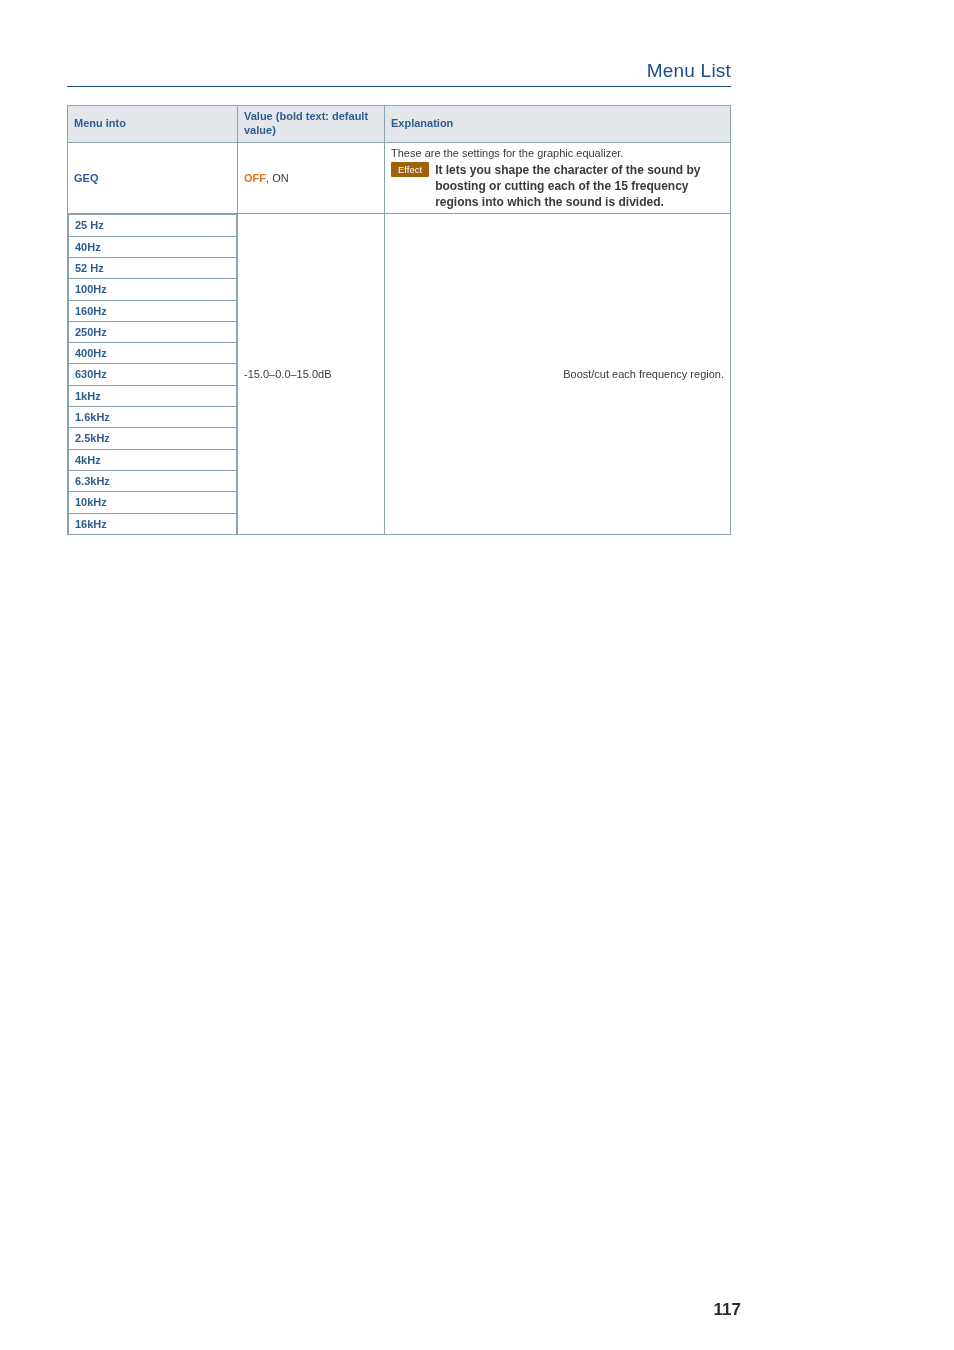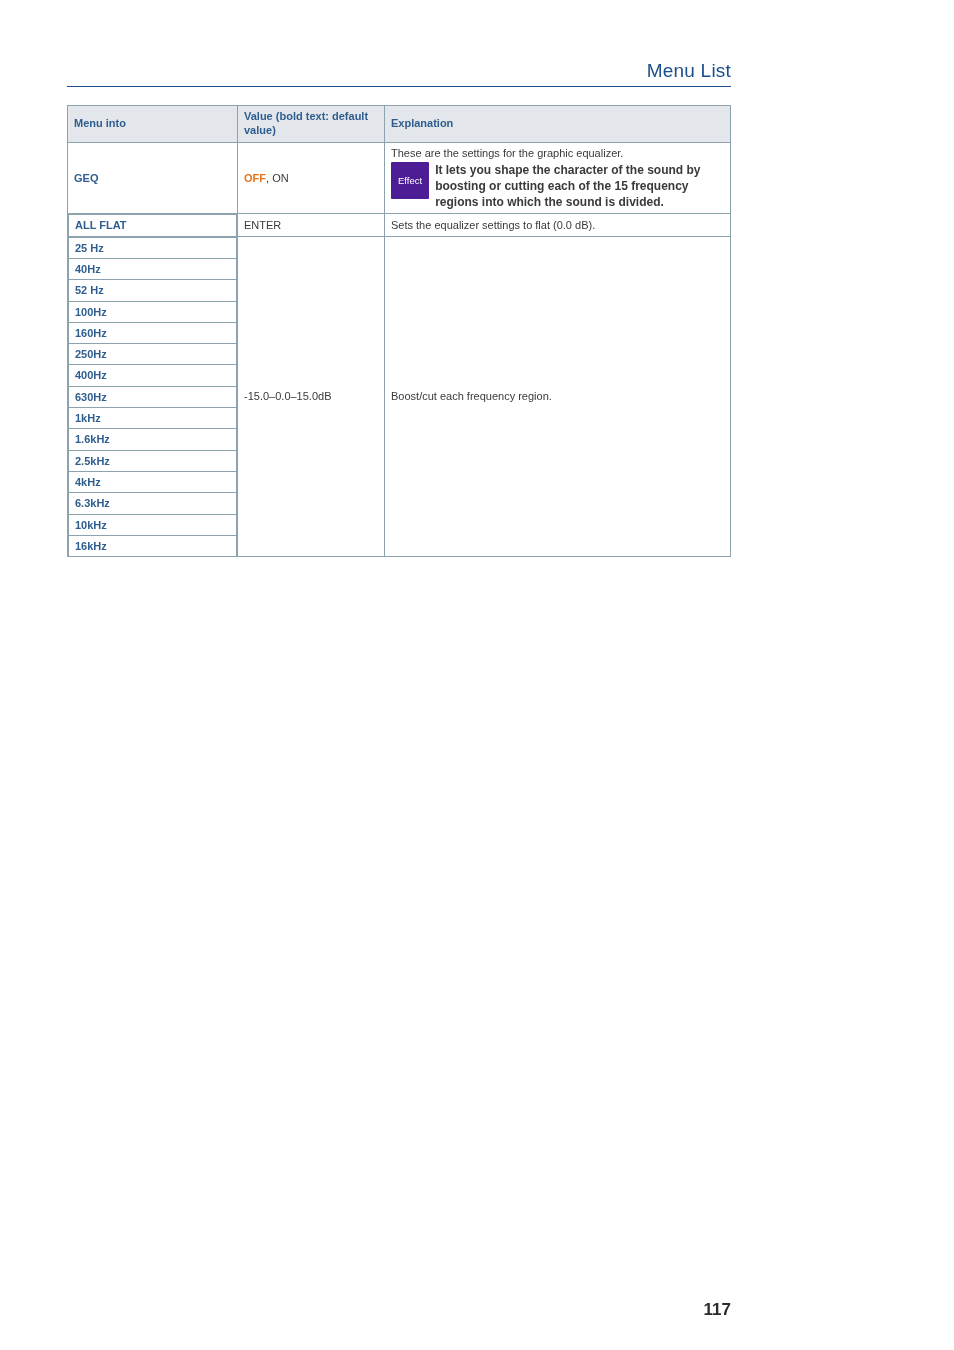--- a/index.html
+++ b/index.html
@@ -83,39 +83,39 @@
   .val-normal  { color: #3a3a3a; font-weight: 400; }
   .val-bold    { font-weight: 400; color: #3a3a3a; }
 
   .effect-row {
     display: flex;
     align-items: flex-start;
     gap: 6px;
     margin-top: 2px;
   }
   .effect-badge {
-    background: #4c1d95;
+    background: #a16207;
     color: #ffffff;
     font-size: 9.5px;
-    padding: 13px 7px;
+    padding: 2px 7px;
     border-radius: 1px;
     flex: 0 0 auto;
     line-height: 1.2;
   }
   .effect-text {
     font-size: 12px;
     color: #3a3a3a;
     line-height: 1.35;
     font-weight: bold;
   }
 
   .page-number {
     position: absolute;
     bottom: 30px;
-    right: 67px;
+    right: 57px;
     font-size: 17px;
     font-weight: 700;
     color: #2b2b2b;
   }
 </style>
 </head>
 <body>
 
 <div class="page">
 
@@ -147,39 +147,20 @@
         </td>
         <td>
           <div>These are the settings for the graphic equalizer.</div>
           <div class="effect-row">
             <span class="effect-badge">Effect</span>
             <span class="effect-text">It lets you shape the character of the sound by boosting or cutting each of the 15 frequency regions into which the sound is divided.</span>
           </div>
         </td>
       </tr>
 
-      <tr>
-        <td class="sub-cell">
-          <table class="sub-table">
-              <tbody>
-                <tr>
-                  <td style="border-bottom:none;">
-            <span>ALL FLAT</span>
-          </td>
-                </tr>
-              </tbody>
-            </table>
-        </td>
-        <td>
-          <span class="val-normal">ENTER</span>
-        </td>
-        <td>
-          <span>Sets the equalizer settings to flat (0.0 dB).</span>
-        </td>
-      </tr>
 
       <tr>
         <td class="sub-cell">
           <table class="sub-table">
             <tbody>
                 <tr>
                   <td><span>25 Hz</span></td>
                 </tr>
             <tr>
                   <td><span>40Hz</span></td>
@@ -222,21 +203,21 @@
                 </tr>
             <tr>
                   <td><span>16kHz</span></td>
                 </tr>
           </tbody>
             </table>
         </td>
         <td style="vertical-align:middle;">
           <span class="val-normal">-15.0–</span><span class="val-bold">0.0</span><span class="val-normal">–15.0dB</span>
         </td>
-        <td style="vertical-align:middle;">
+        <td style="vertical-align:middle;text-align:right;">
           <span>Boost/cut each frequency region.</span>
         </td>
       </tr>
 
     </tbody>
   </table>
 
   <div class="page-number">117</div>
 </div>
 

